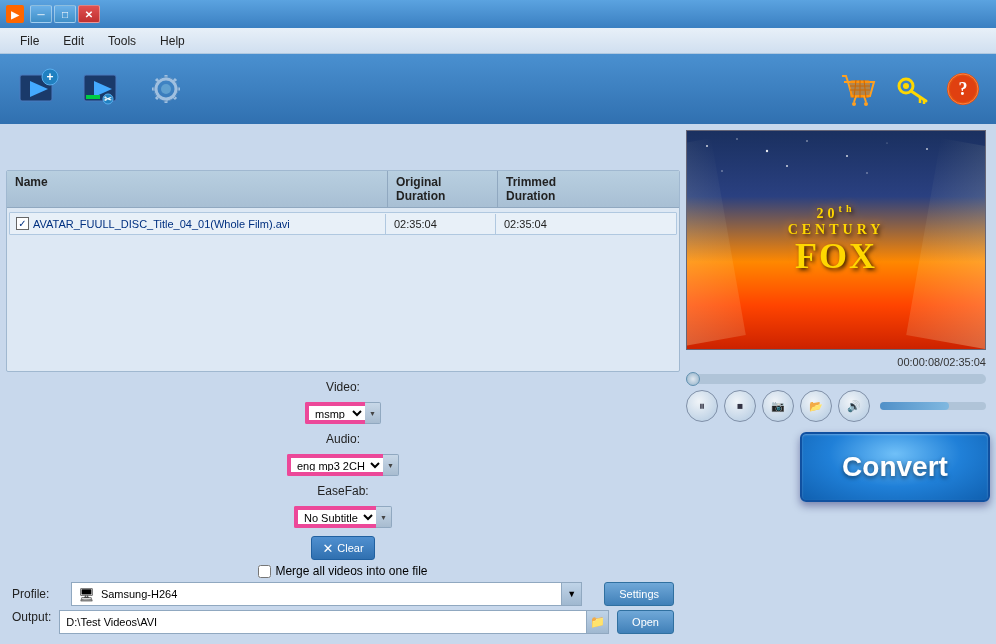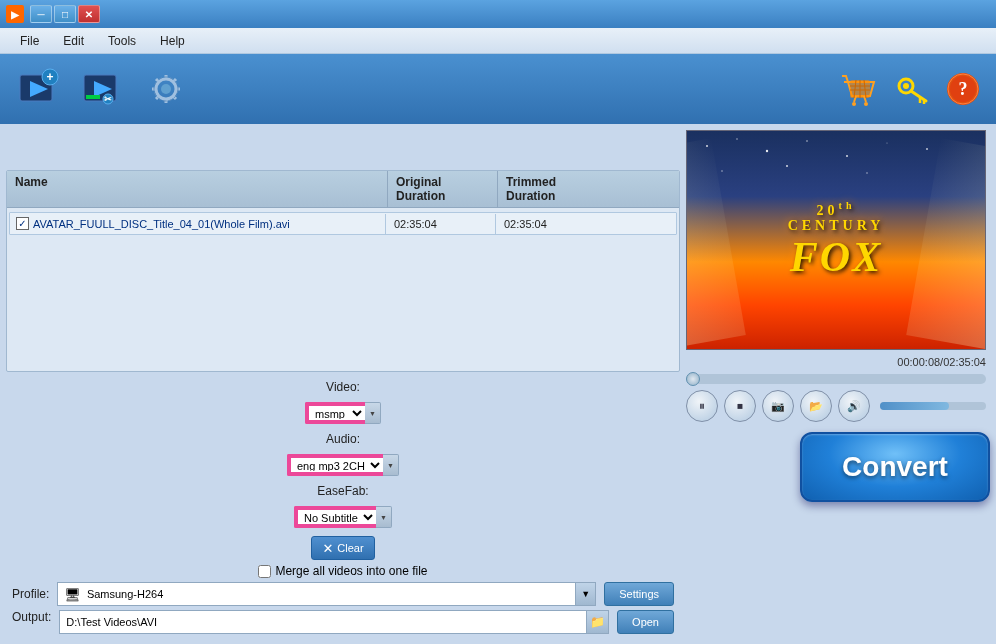--- a/index.html
+++ b/index.html
@@ -228,21 +228,21 @@
       display: flex;
       align-items: center;
       justify-content: center;
       gap: 4px;
     }
     .merge-row input[type="checkbox"] { cursor: pointer; }
 
     .profile-row {
       display: flex;
       align-items: center;
-      gap: 8px;
+      gap: 22px;
       margin-bottom: 4px;
     }
     .profile-select {
       flex: 1;
       height: 24px;
       background: white;
       border: 1px solid #90a8c0;
       padding: 2px 6px;
       font-size: 11px;
       display: flex;
@@ -335,21 +335,21 @@
       font-size: 28px;
       font-weight: 900;
       font-family: 'Times New Roman', serif;
       text-align: center;
       text-shadow: 2px 2px 4px rgba(0,0,0,0.8), 0 0 10px #ff8800;
       line-height: 1.1;
       z-index: 2;
       letter-spacing: 2px;
     }
     .fox-logo .century { font-size: 14px; letter-spacing: 4px; }
-    .fox-logo .fox-text { font-size: 42px; font-style: italic; }
+    .fox-logo .fox-text { font-size: 36px; }
     .spotlight-left {
       position: absolute;
       left: -20px;
       bottom: 0;
       width: 80px;
       height: 200px;
       background: linear-gradient(to top right, rgba(255,255,200,0.3), transparent);
       transform: rotate(-10deg);
       transform-origin: bottom left;
     }
@@ -436,21 +436,21 @@
       background: linear-gradient(to right, #5090c8, #80b8e0);
       border-radius: 4px;
       width: 65%;
     }
 
     #convert-btn {
       width: 190px;
       height: 70px;
       background: radial-gradient(ellipse at 50% 30%, #70c0f8, #2080d8, #1060b0);
       border: 2px solid #1050a0;
-      border-radius: 12px;
+      border-radius: 6px;
       color: white;
       font-size: 28px;
       font-weight: bold;
       cursor: pointer;
       display: flex;
       align-items: center;
       justify-content: center;
       text-shadow: 0 2px 4px rgba(0,0,0,0.5);
       box-shadow: 0 4px 8px rgba(0,0,80,0.4), inset 0 1px 2px rgba(255,255,255,0.3);
       align-self: flex-end;

